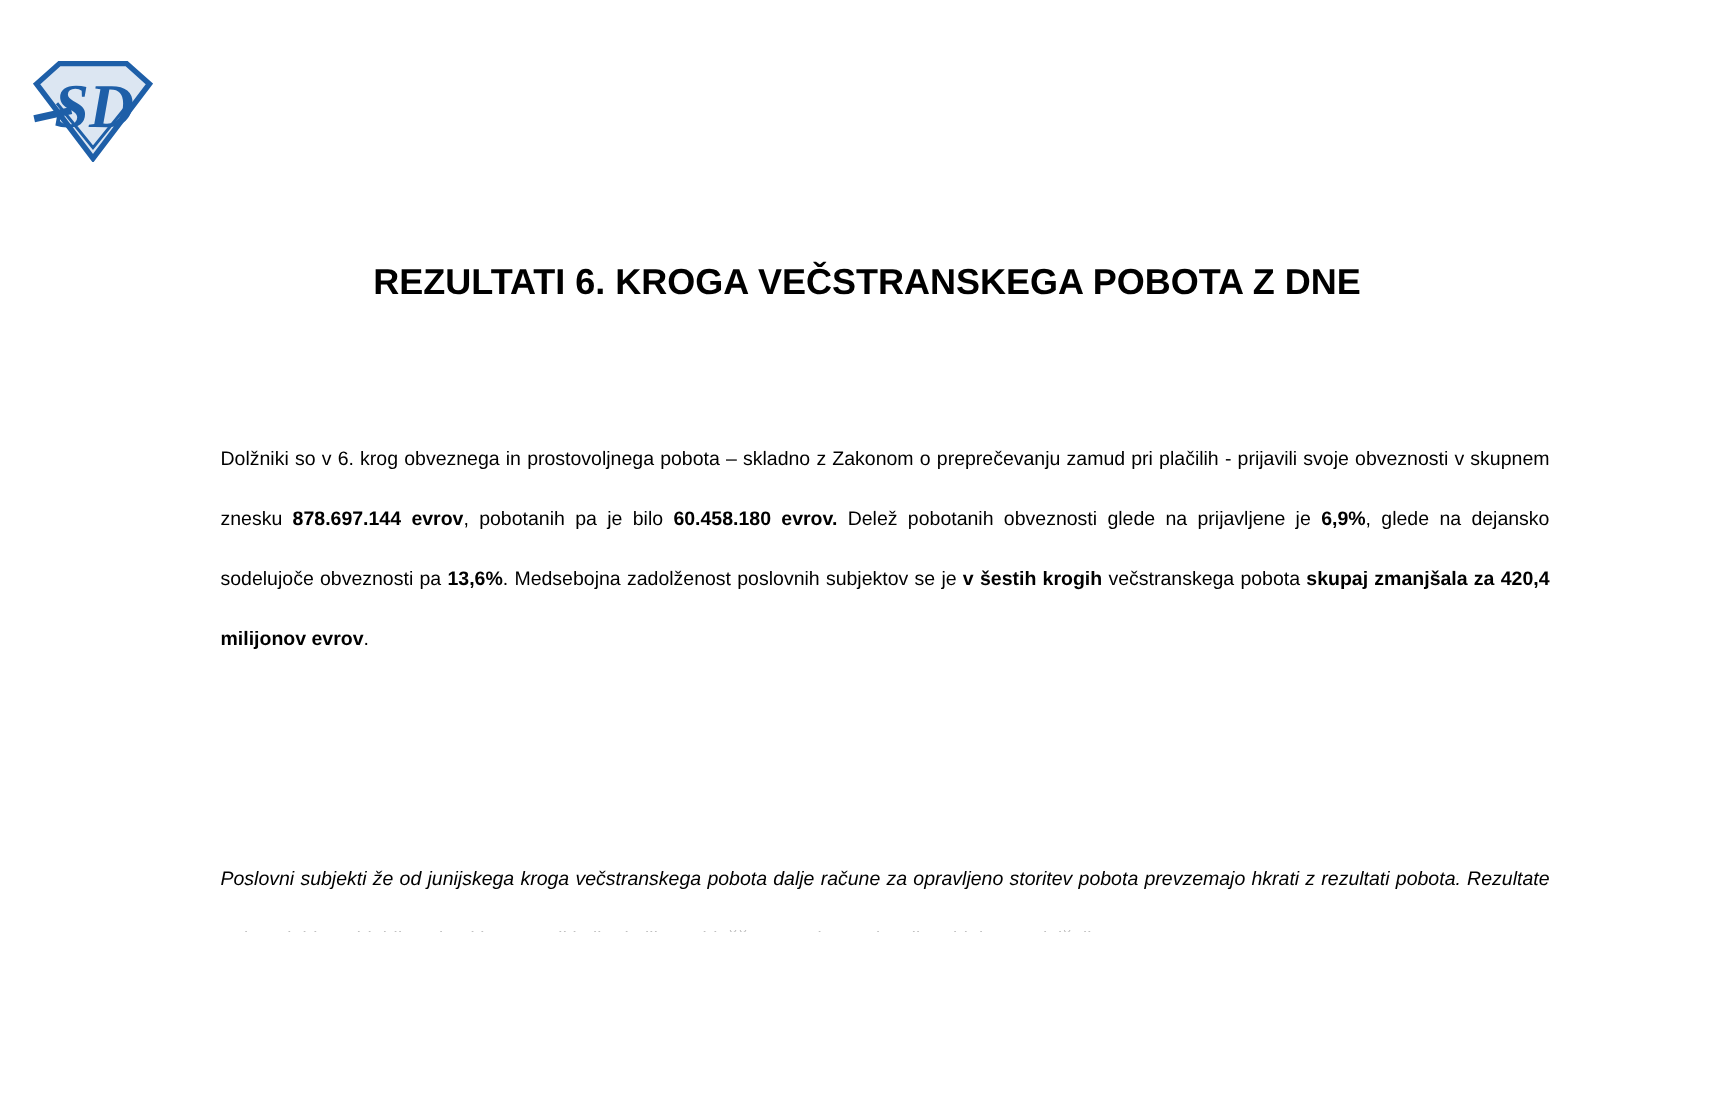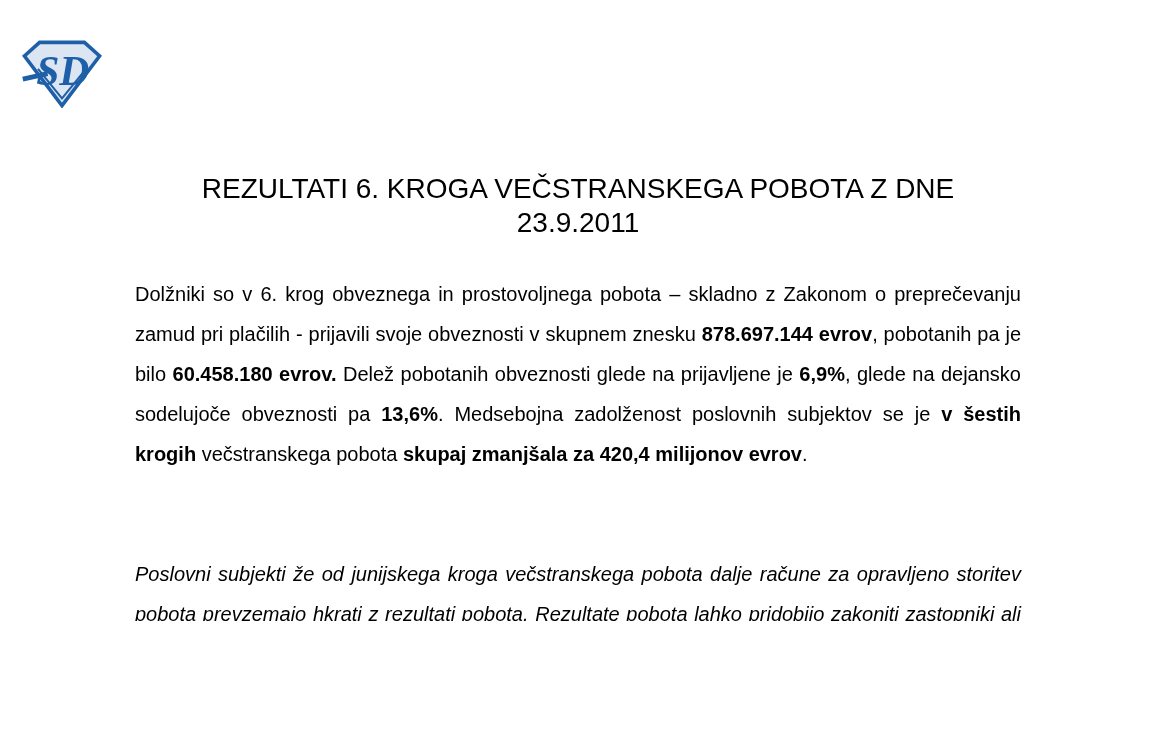--- a/index.html
+++ b/index.html
@@ -23,30 +23,30 @@
     width: 80px;
     height: 68px;
   }
   .title {
     position: absolute;
     left: 135px;
     top: 172px;
     width: 886px;
     margin: 0;
     text-align: center;
-    font-weight: normal;
-    font-size: 28px;
+    font-weight: bold;
+    font-size: 24px;
     line-height: 34px;
   }
   .para {
     position: absolute;
     left: 135px;
     width: 886px;
-    margin: 0;
-    font-size: 20px;
+    margin: 12px;
+    font-size: 13px;
     line-height: 40px;
     text-align: justify;
   }
   .para-1 { top: 274px; }
   .para-2 { top: 554px; font-style: italic; }
   .para b { font-weight: bold; }
 </style>
 </head>
 <body>
 
@@ -56,20 +56,19 @@
     <svg viewBox="0 0 100 85" width="80" height="68" aria-hidden="true">
       <path d="M3,20 L22,3 L78,3 L97,20 L50,82 Z" stroke-width="4.5" stroke-linejoin="miter" fill="#dce6f2" stroke="#1e5fa8"></path>
       <path d="M20,36 L50,73 L80,36" fill="none" stroke-width="2.5" stroke="#1e5fa8"></path>
       <path d="M1,49 L32,42" fill="none" stroke-width="6" stroke="#1e5fa8"></path>
       <text x="51" y="56" text-anchor="middle" font-family="'Liberation Serif', serif" font-style="italic" font-weight="bold" font-size="52" fill="#1e5fa8">SD</text>
     </svg>
   </div>
 
   <h1 class="title">
     <span>REZULTATI 6. KROGA VEČSTRANSKEGA POBOTA Z DNE</span><br>
-    <span>23.9.2011</span>
   </h1>
 
   <p class="para para-1"><span>Dolžniki so v 6. krog obveznega in prostovoljnega pobota – skladno z Zakonom o preprečevanju zamud pri plačilih - prijavili svoje obveznosti v skupnem znesku </span><b>878.697.144 evrov</b><span>, pobotanih pa je bilo </span><b>60.458.180 evrov.</b><span> Delež pobotanih obveznosti glede na prijavljene je </span><b>6,9%</b><span>, glede na dejansko sodelujoče obveznosti pa </span><b>13,6%</b><span>. Medsebojna zadolženost poslovnih subjektov se je </span><b>v šestih krogih</b><span> večstranskega pobota </span><b>skupaj zmanjšala za 420,4 milijonov evrov</b><span>.</span></p>
 
   <p class="para para-2"><span>Poslovni subjekti že od junijskega kroga večstranskega pobota dalje račune za opravljeno storitev pobota prevzemajo hkrati z rezultati pobota. Rezultate pobota lahko pridobijo zakoniti zastopniki ali od njih pooblaščene osebe poslovnih subjektov – dolžnikov.</span></p>
 
 </div>
 
 </body></html>

